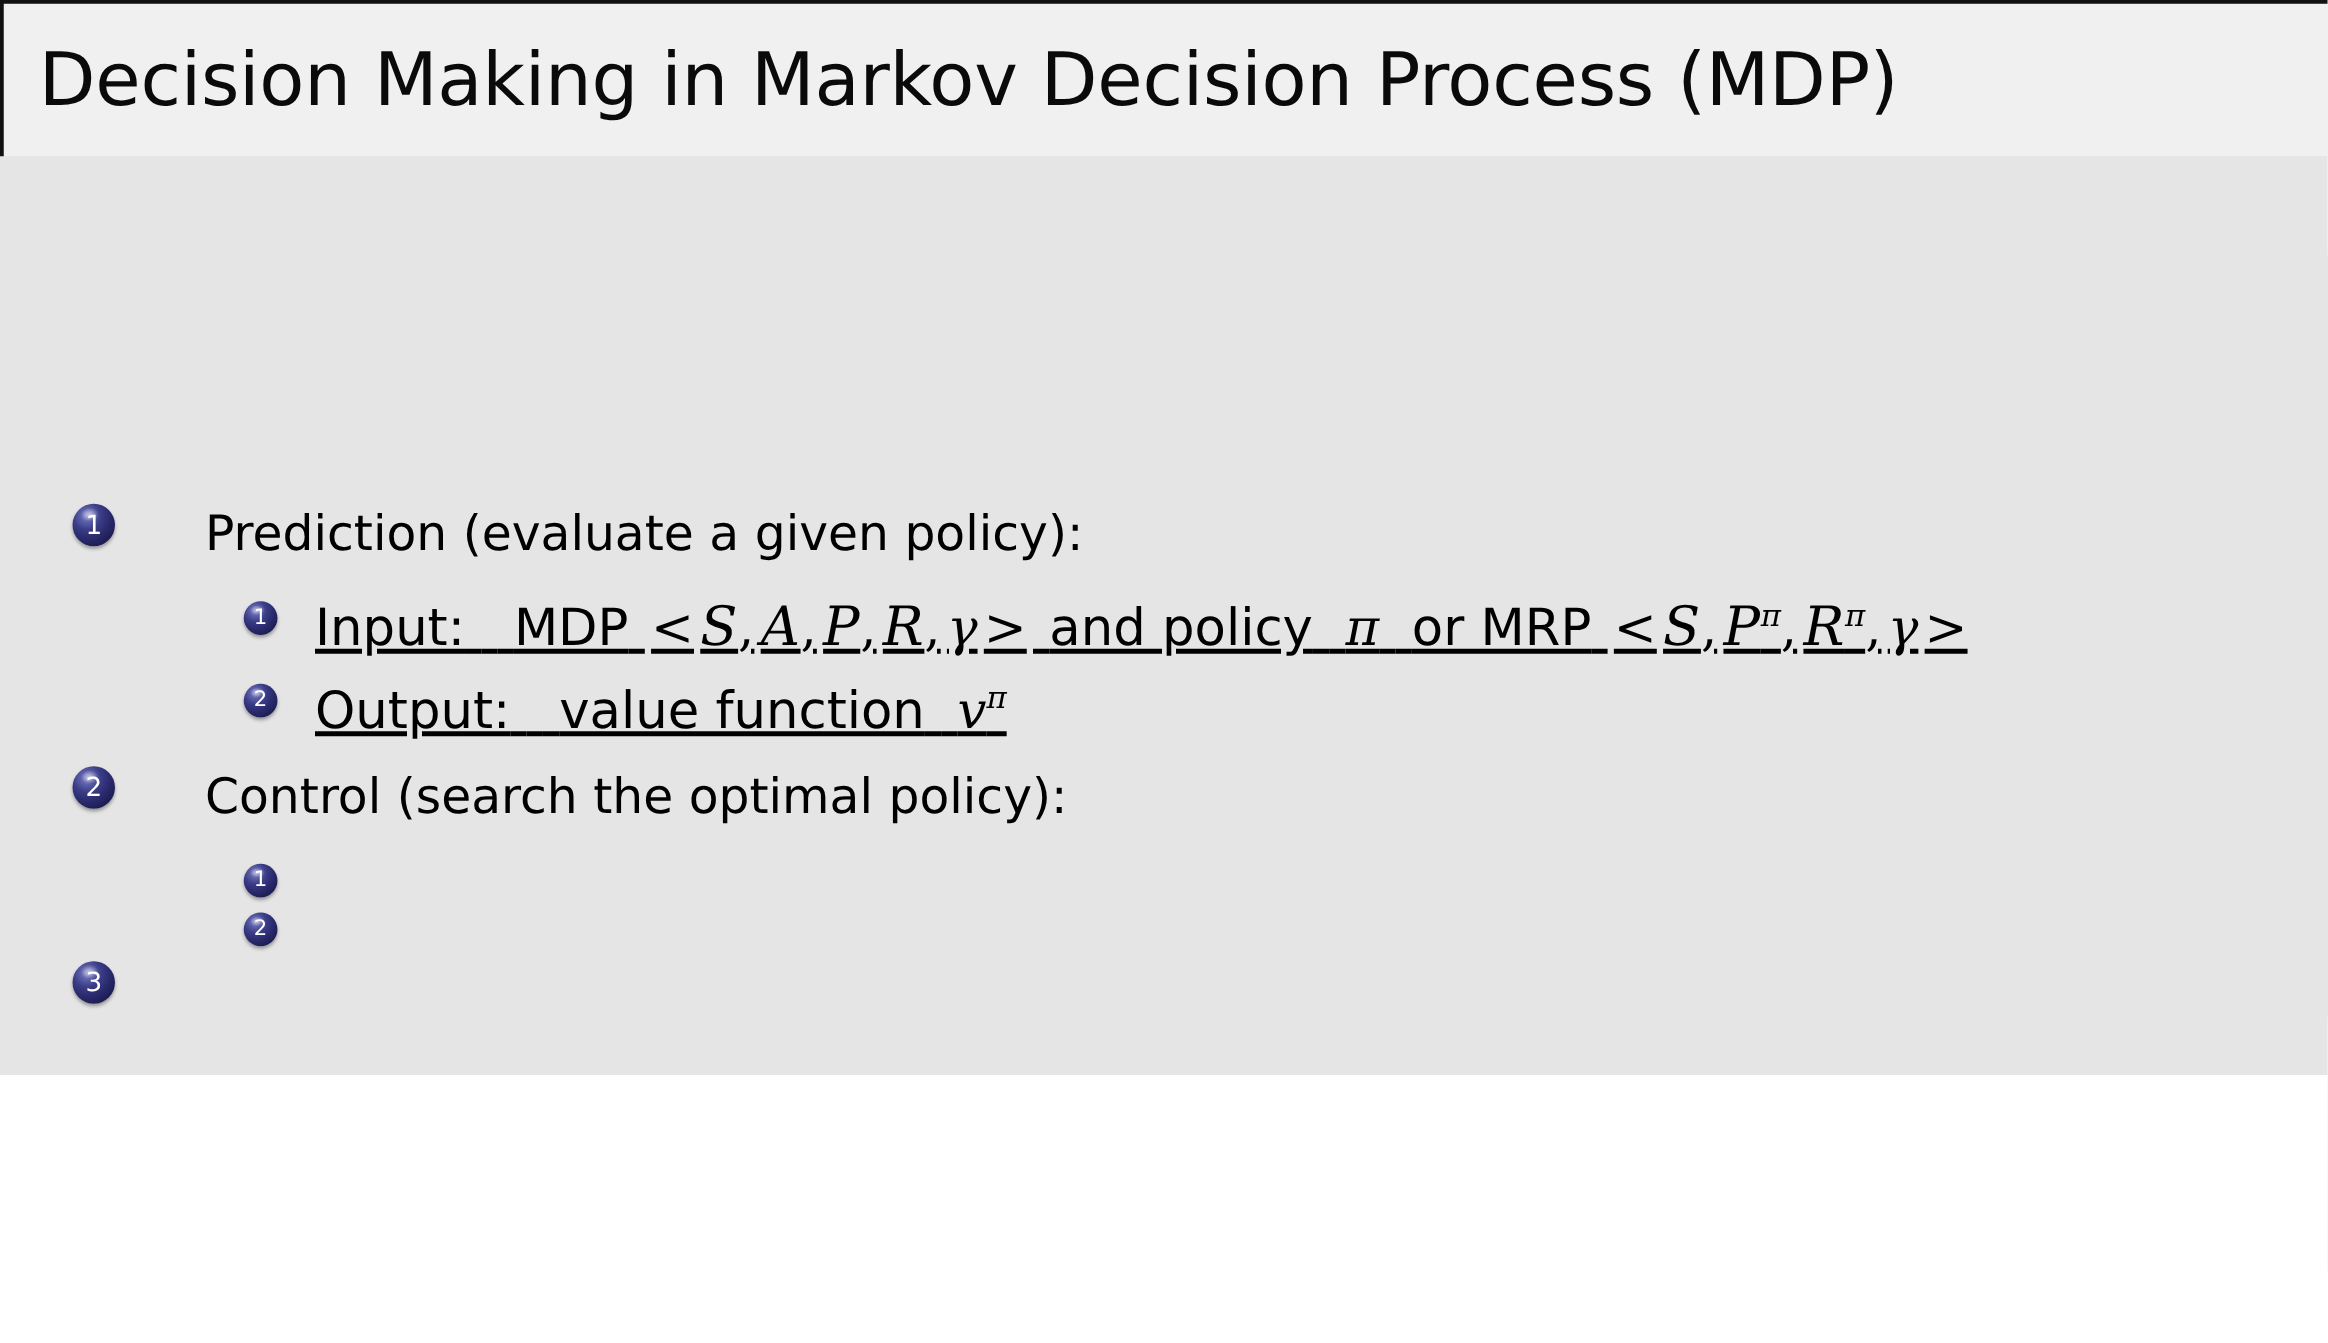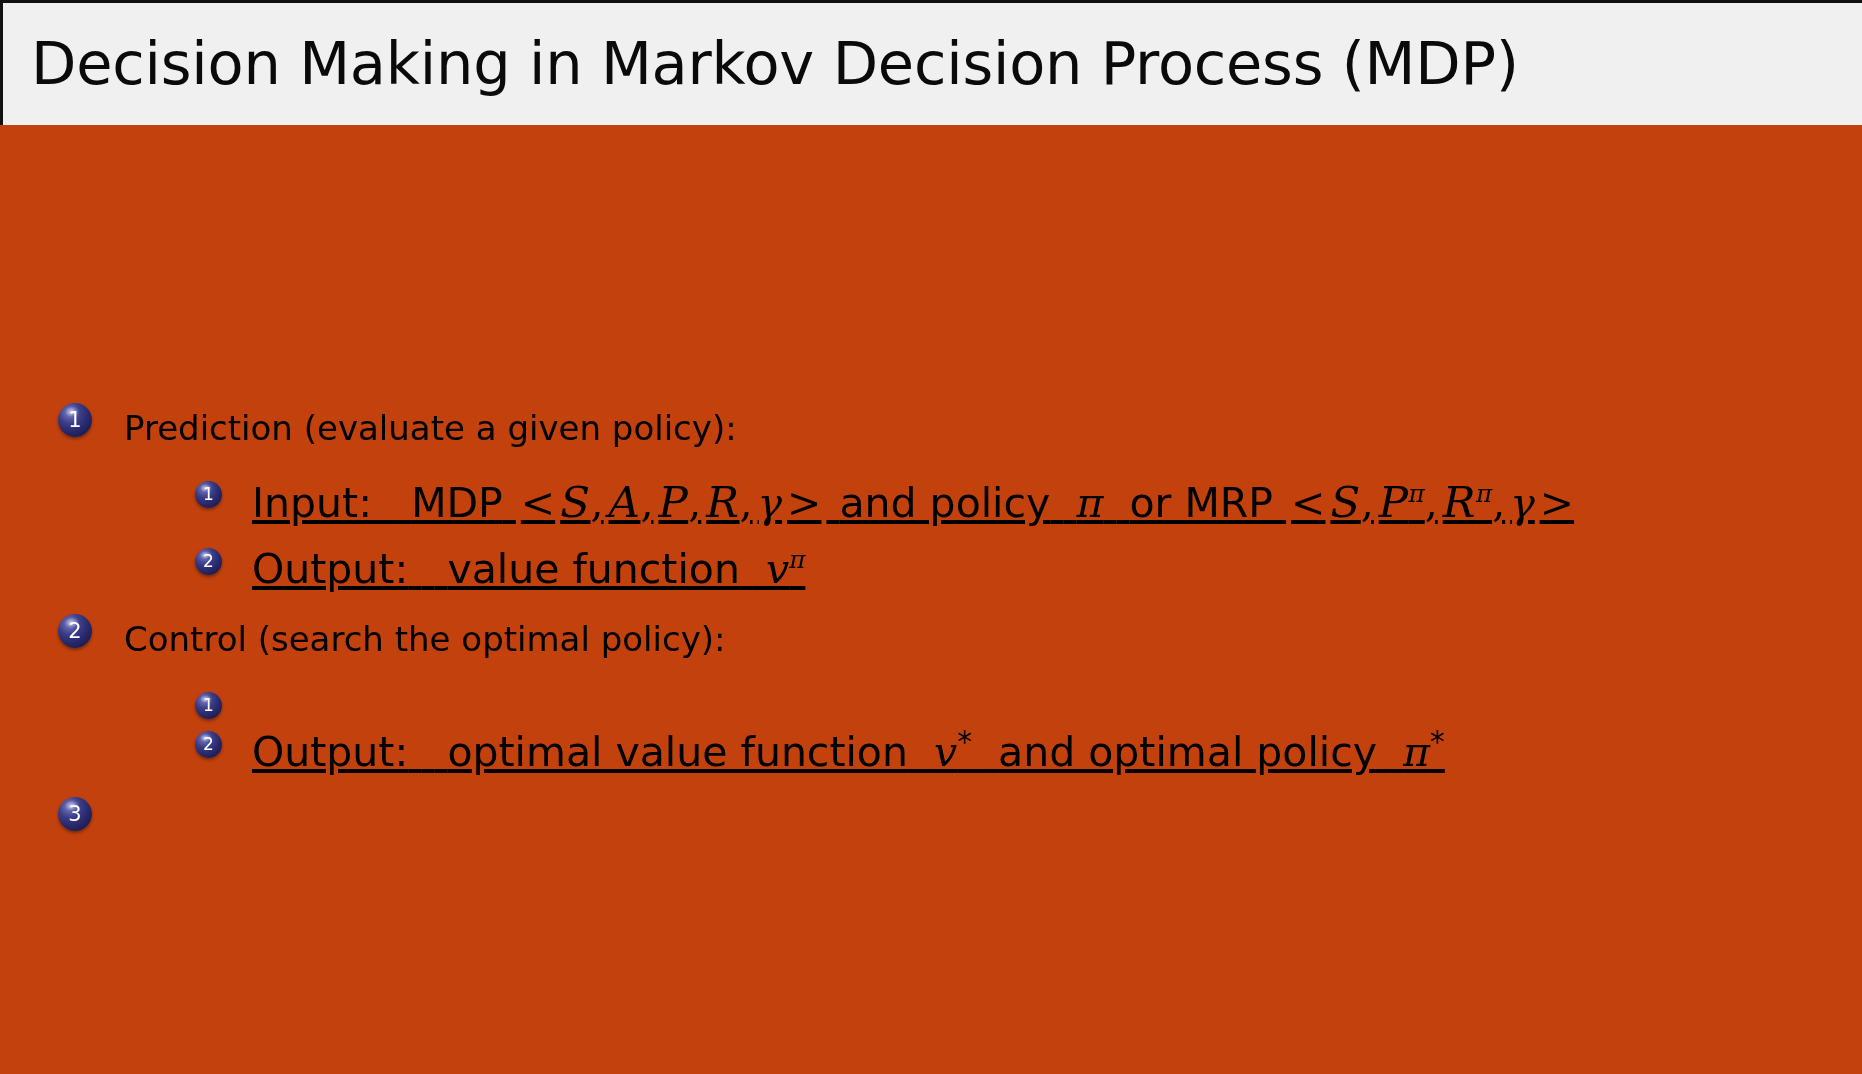--- a/index.html
+++ b/index.html
@@ -11,22 +11,22 @@
     width: 1862px;
     height: 1074px;
     overflow: hidden;
     font-family: "DejaVu Sans", sans-serif;
     color: #000000;
   }
 
   .slide {
     position: relative;
     width: 1862px;
-    height: 1074px;
-    background: #c2410c;
+    height: 860px;
+    background: #e5e5e5;
   }
 
   
   .title-bar {
     position: absolute;
     left: 0;
     top: 0;
     width: 1862px;
     height: 125px;
     background: #f0f0f0;
@@ -74,23 +74,24 @@
     padding-left: 58px;
     margin-bottom: 4px;
   }
   .lvl1 > .badge-wrap {
     flex: 0 0 auto;
     width: 66px;
     padding-top: 12px;
   }
   .lvl1 > .item-text {
     flex: 1 1 auto;
-    font-size: 34px;
+    font-size: 39px;
     line-height: 74px;
     white-space: nowrap;
+    margin-left: 40px;
   }
   .lvl1.wrap > .item-text {
     white-space: normal;
     max-width: 1190px;
   }
 
   
   .sublist {
     margin: 0;
     padding: 0;
@@ -273,28 +274,20 @@
             </span>
           </div>
         </div>
 
         <div class="item lvl2">
           <div class="badge-wrap">
             <span class="badge badge-2">
               <span class="num">2</span>
             </span>
           </div>
-          <div class="item-text">
-            <span>Output:</span>
-            <span>&nbsp;</span>
-            <span>optimal value function</span>
-            <span>&nbsp;</span><span class="vsym">v</span><sup class="star">*</sup>
-            <span>&nbsp;</span><span>and optimal policy</span>
-            <span>&nbsp;</span><span class="gk">π</span><sup class="star">*</sup>
-          </div>
         </div>
 
       </div>
 
       <div class="item lvl1 wrap">
         <div class="badge-wrap">
           <span class="badge badge-1">
             <span class="num">3</span>
           </span>
         </div>

